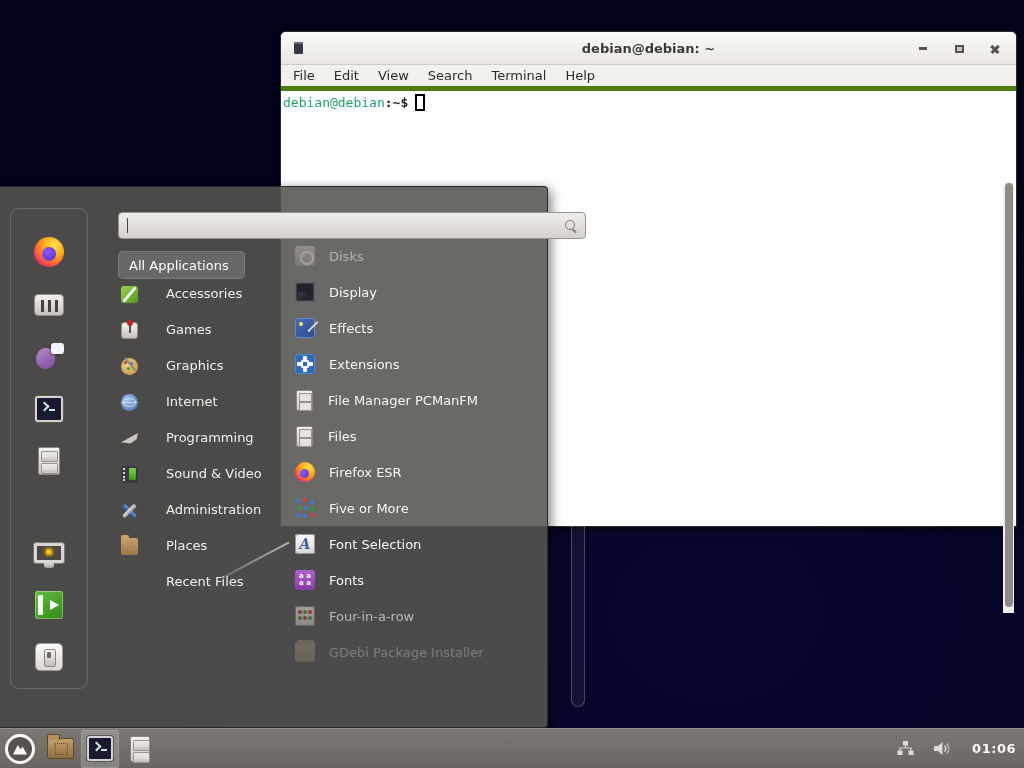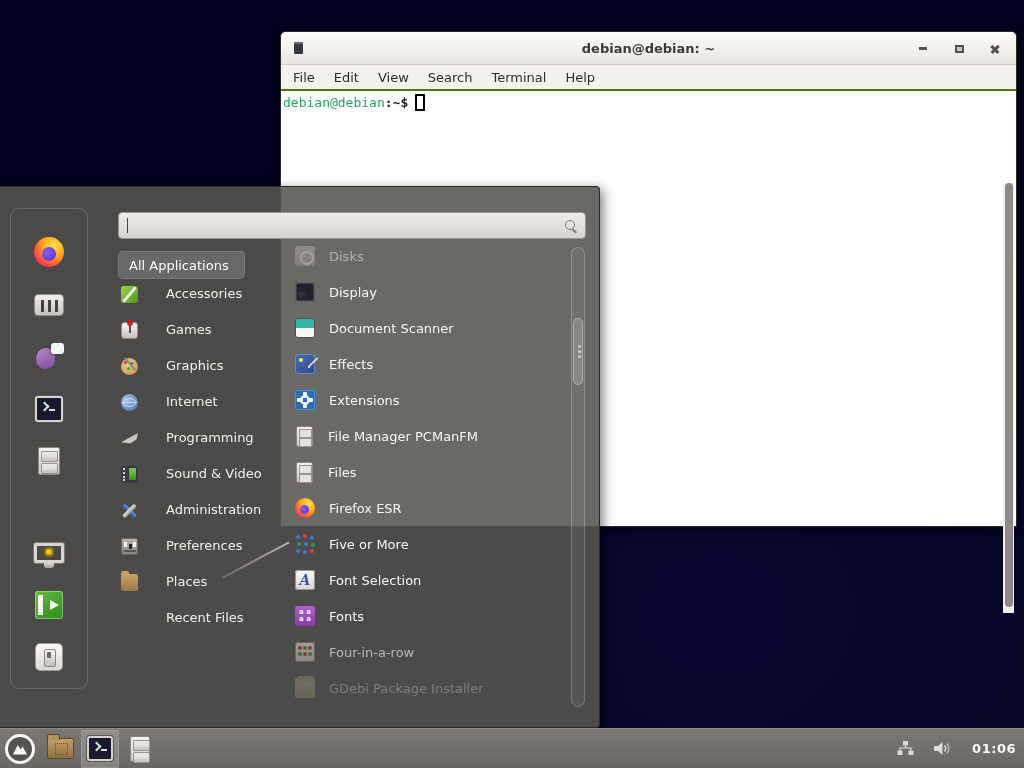--- a/index.html
+++ b/index.html
@@ -21,36 +21,36 @@
   .win-title { font-size:13px; font-weight:bold; color:#3c3a36; }
   .win-btns { position:absolute; right:10px; top:0; height:33px; display:flex; align-items:center; gap:14px; }
   .wb { width:22px; height:20px; display:flex; align-items:center; justify-content:center; cursor:default; }
   .wb-min i { display:block; width:8px; height:3px; background:#55524e; }
   .wb-max i { display:block; width:9px; height:8px; border:2px solid #55524e; background:#c9c6c1; }
   .wb-close i { display:block; position:relative; width:10px; height:10px; }
   .wb-close i::before, .wb-close i::after { content:""; position:absolute; left:0; top:4px; width:10px; height:2.5px; background:#55524e; }
   .wb-close i::before { transform:rotate(45deg); }
   .wb-close i::after  { transform:rotate(-45deg); }
 
-  .menubar { height:26px; background:#f3f1ed; border-bottom:2px solid #4d7c0f;
+  .menubar { height:26px; background:#f3f1ed; border-bottom:5px solid #4d7c0f;
     display:flex; align-items:center; padding-left:12px; gap:19px; }
   .menubar span { font-size:13px; color:#2e2c29; }
 
   .term-body { position:relative; height:435px; background:#ffffff;
     font-family:"DejaVu Sans Mono", monospace; font-size:13px; padding:3px 2px; }
   .prompt-line { display:flex; align-items:center; white-space:pre; }
   .prompt-user { color:#26a269; font-weight:normal; }
   .prompt-suffix { color:#1a1a1a; font-weight:bold; }
   .term-cursor { display:inline-block; width:10px; height:17px; border:2px solid #000;
     margin-left:7px; background:#fff; }
   .term-scrollbar { position:absolute; right:2px; top:92px; width:11px; height:430px; background:#f1efec; }
   .term-scroll-thumb { position:absolute; right:1px; top:0; width:8px; height:424px; background:#8e8b87; border-radius:4px; }
 
   
-  .menu-panel { position:absolute; left:0; top:186px; width:600px; height:542px;
+  .menu-panel { position:absolute; left:0; top:186px; width:548px; height:542px;
     background:rgba(87,84,80,0.88); border:1px solid #2b2927; border-left:none;
     border-radius:0 4px 4px 0; z-index:2; box-shadow:3px 3px 12px rgba(0,0,0,0.5); }
 
   
   .fav-col { position:absolute; left:10px; top:21px; width:78px; height:481px;
     border:1px solid rgba(255,255,255,0.18); border-radius:9px; }
   .fav-btn { position:absolute; left:50%; transform:translateX(-50%); width:36px; height:36px;
     display:flex; align-items:center; justify-content:center; cursor:pointer; }
 
   
@@ -336,45 +336,37 @@
         </div>
       <div class="cat-item">
           <span class="ci ci-sound"></span>
           <span class="lbl">Sound &amp; Video</span>
         </div>
       <div class="cat-item">
           <span class="ci ci-admin"></span>
           <span class="lbl">Administration</span>
         </div>
       <div class="cat-item">
-          <span class="ci ci-preferences"></span>
-          <span class="lbl">Preferences</span>
-        </div>
-      <div class="cat-item">
           <span class="ci ci-places"></span>
           <span class="lbl">Places</span>
         </div>
       <div class="cat-item">
           <span class="ci ci-none"></span>
           <span class="lbl">Recent Files</span>
         </div>
     </div>
 
     <div class="apps-col">
       <div class="app-item fade-55">
           <span class="ai ai-disks"></span>
           <span class="lbl">Disks</span>
         </div>
       <div class="app-item">
           <span class="ai ai-display"></span>
           <span class="lbl">Display</span>
-        </div>
-      <div class="app-item">
-          <span class="ai ai-scanner"></span>
-          <span class="lbl">Document Scanner</span>
         </div>
       <div class="app-item">
           <span class="ai ai-effects"></span>
           <span class="lbl">Effects</span>
         </div>
       <div class="app-item">
           <span class="ai ai-extensions"></span>
           <span class="lbl">Extensions</span>
         </div>
       <div class="app-item">

